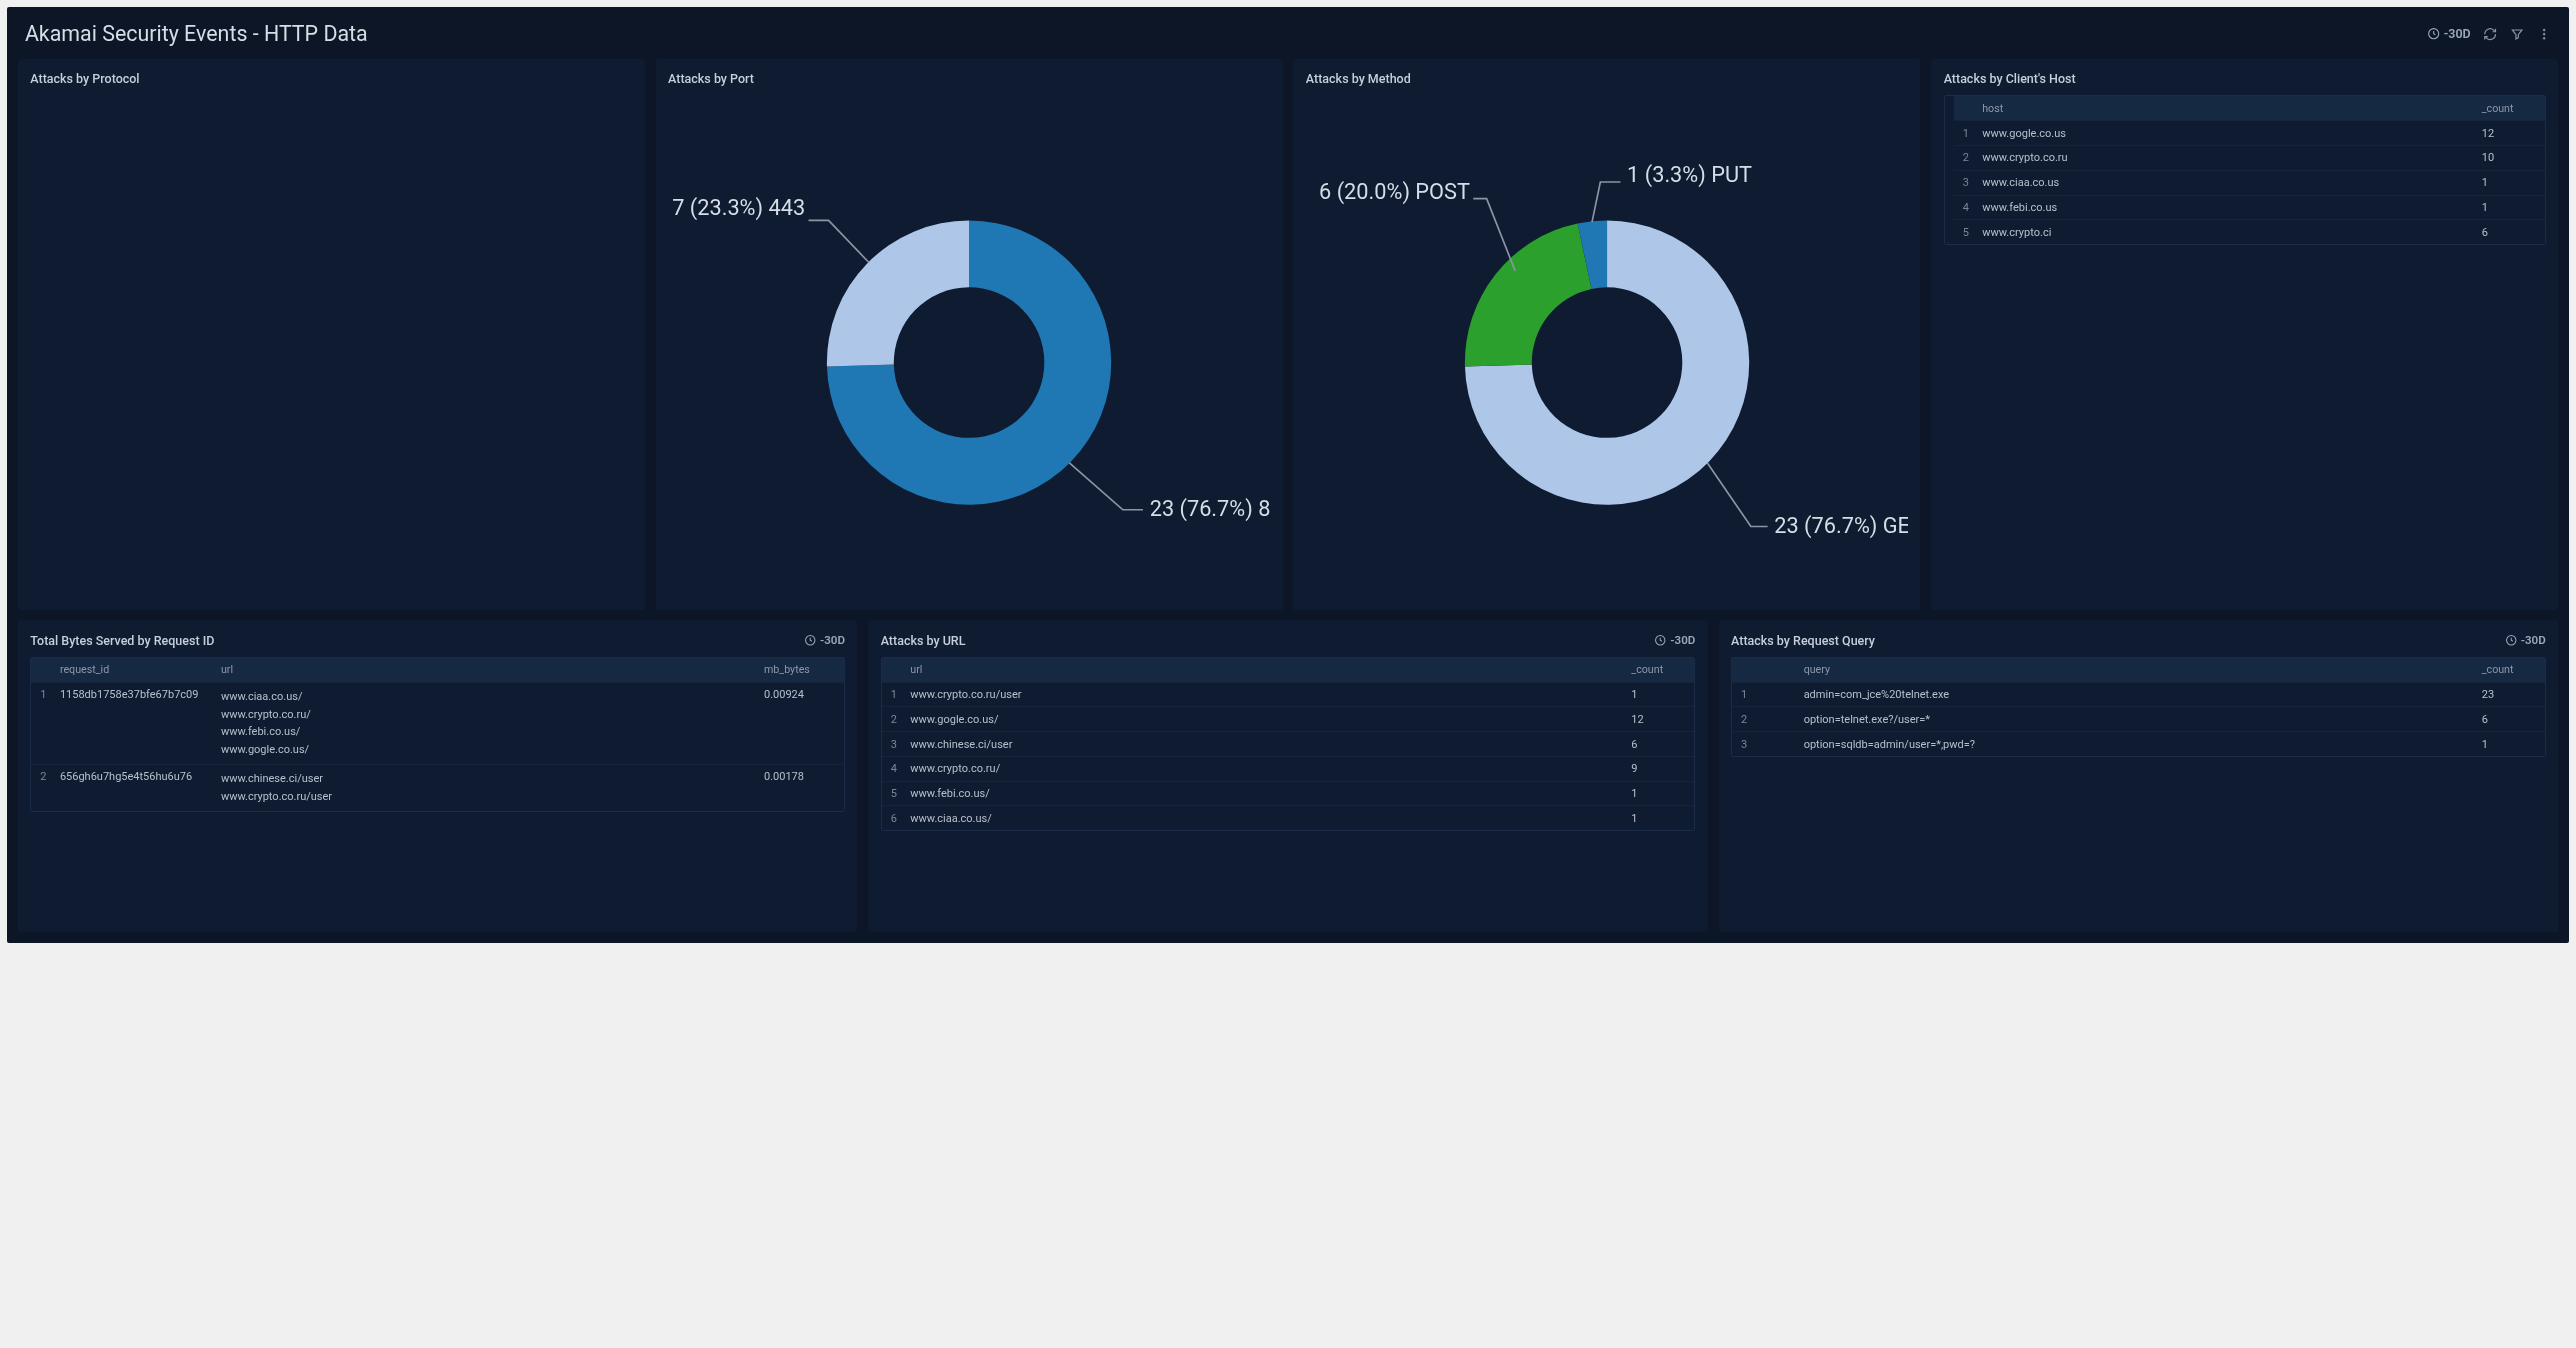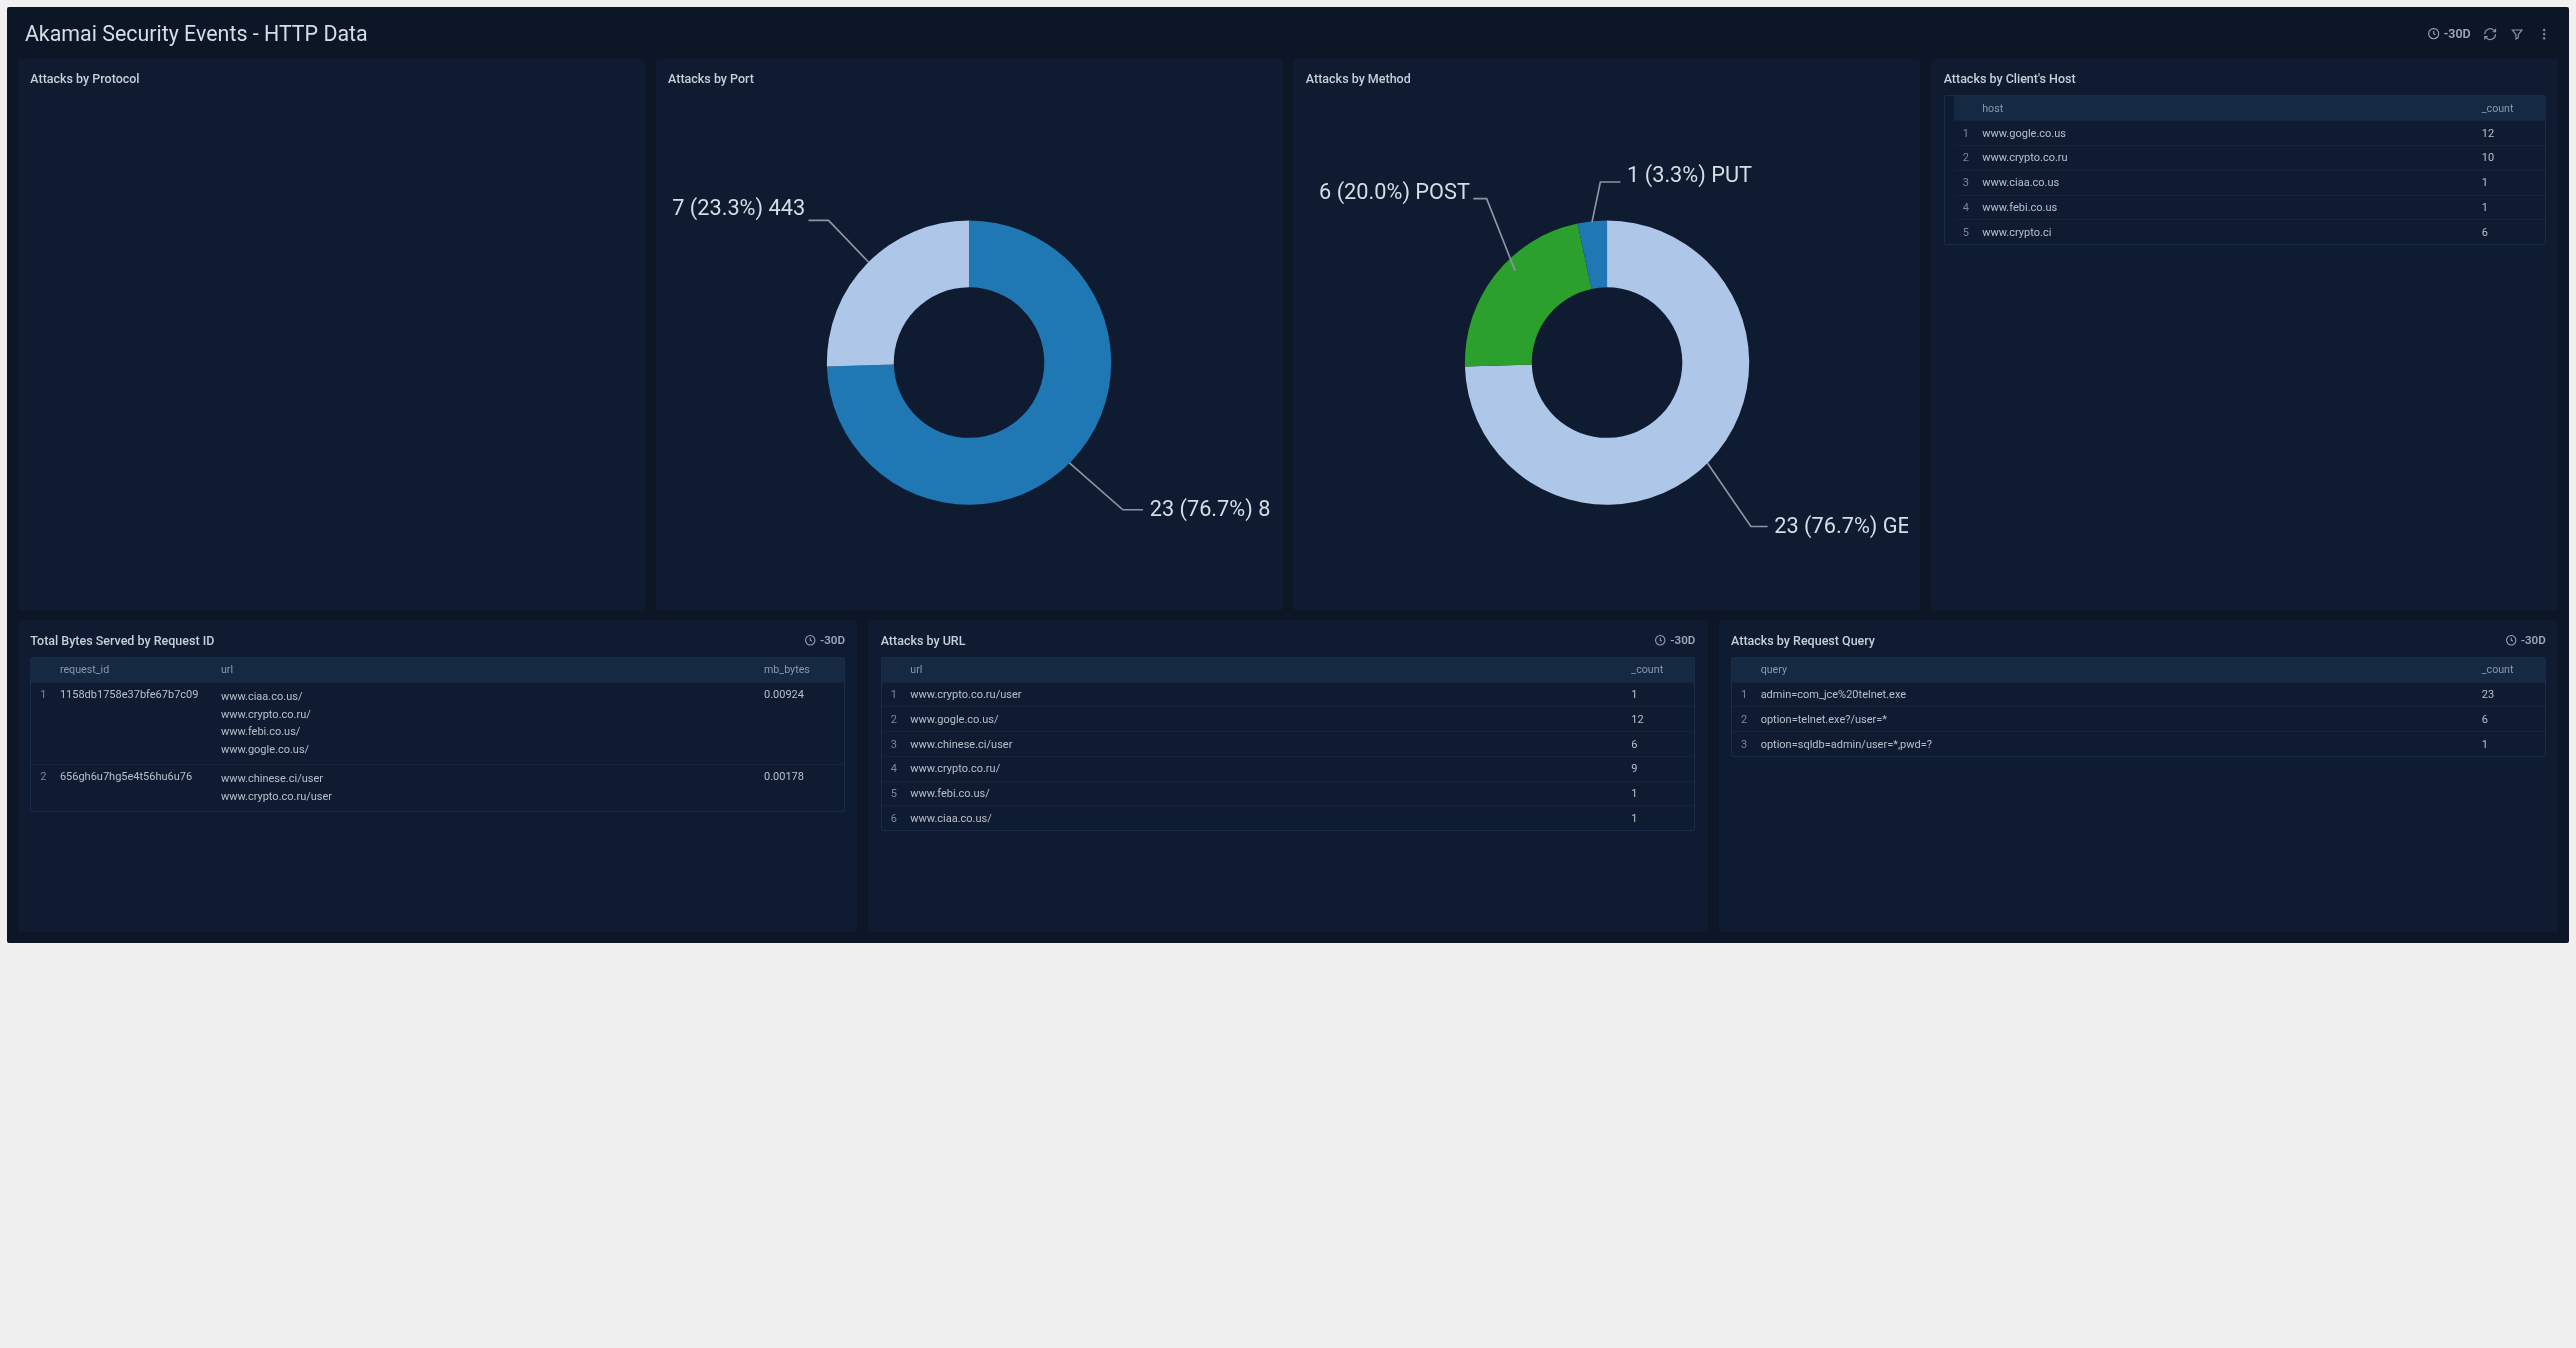--- a/index.html
+++ b/index.html
@@ -117,21 +117,21 @@
   .tbl-body-scroll { max-height: 241px; }
   .col-idx { color: #7a8798; width: 14.3px; }
   .col-right { text-align: left; }
   .multi-line { line-height: 1.6; }
 
   
   .cols-host { grid-template-columns: 19.6px 1fr 54px; margin-left: 9px; }
   .cols-bytes { grid-template-columns: 19.6px 161px 1fr 71px; }
   .cols-bytes-head { grid-template-columns: 19.6px 161px 1fr 71px; }
   .cols-url { grid-template-columns: 19.6px 1fr 54px; }
-  .cols-query { grid-template-columns: 19.6px 1fr 54px; }
+  .cols-query { grid-template-columns: 19.6px 1fr 54px; gap: 43px; }
 
   .row2 .panel { min-height: 312px; }
   .spacer-fill { flex:1; }
 </style>
 </head>
 <body>
 
 <div class="dashboard">
 
   <div class="header">

